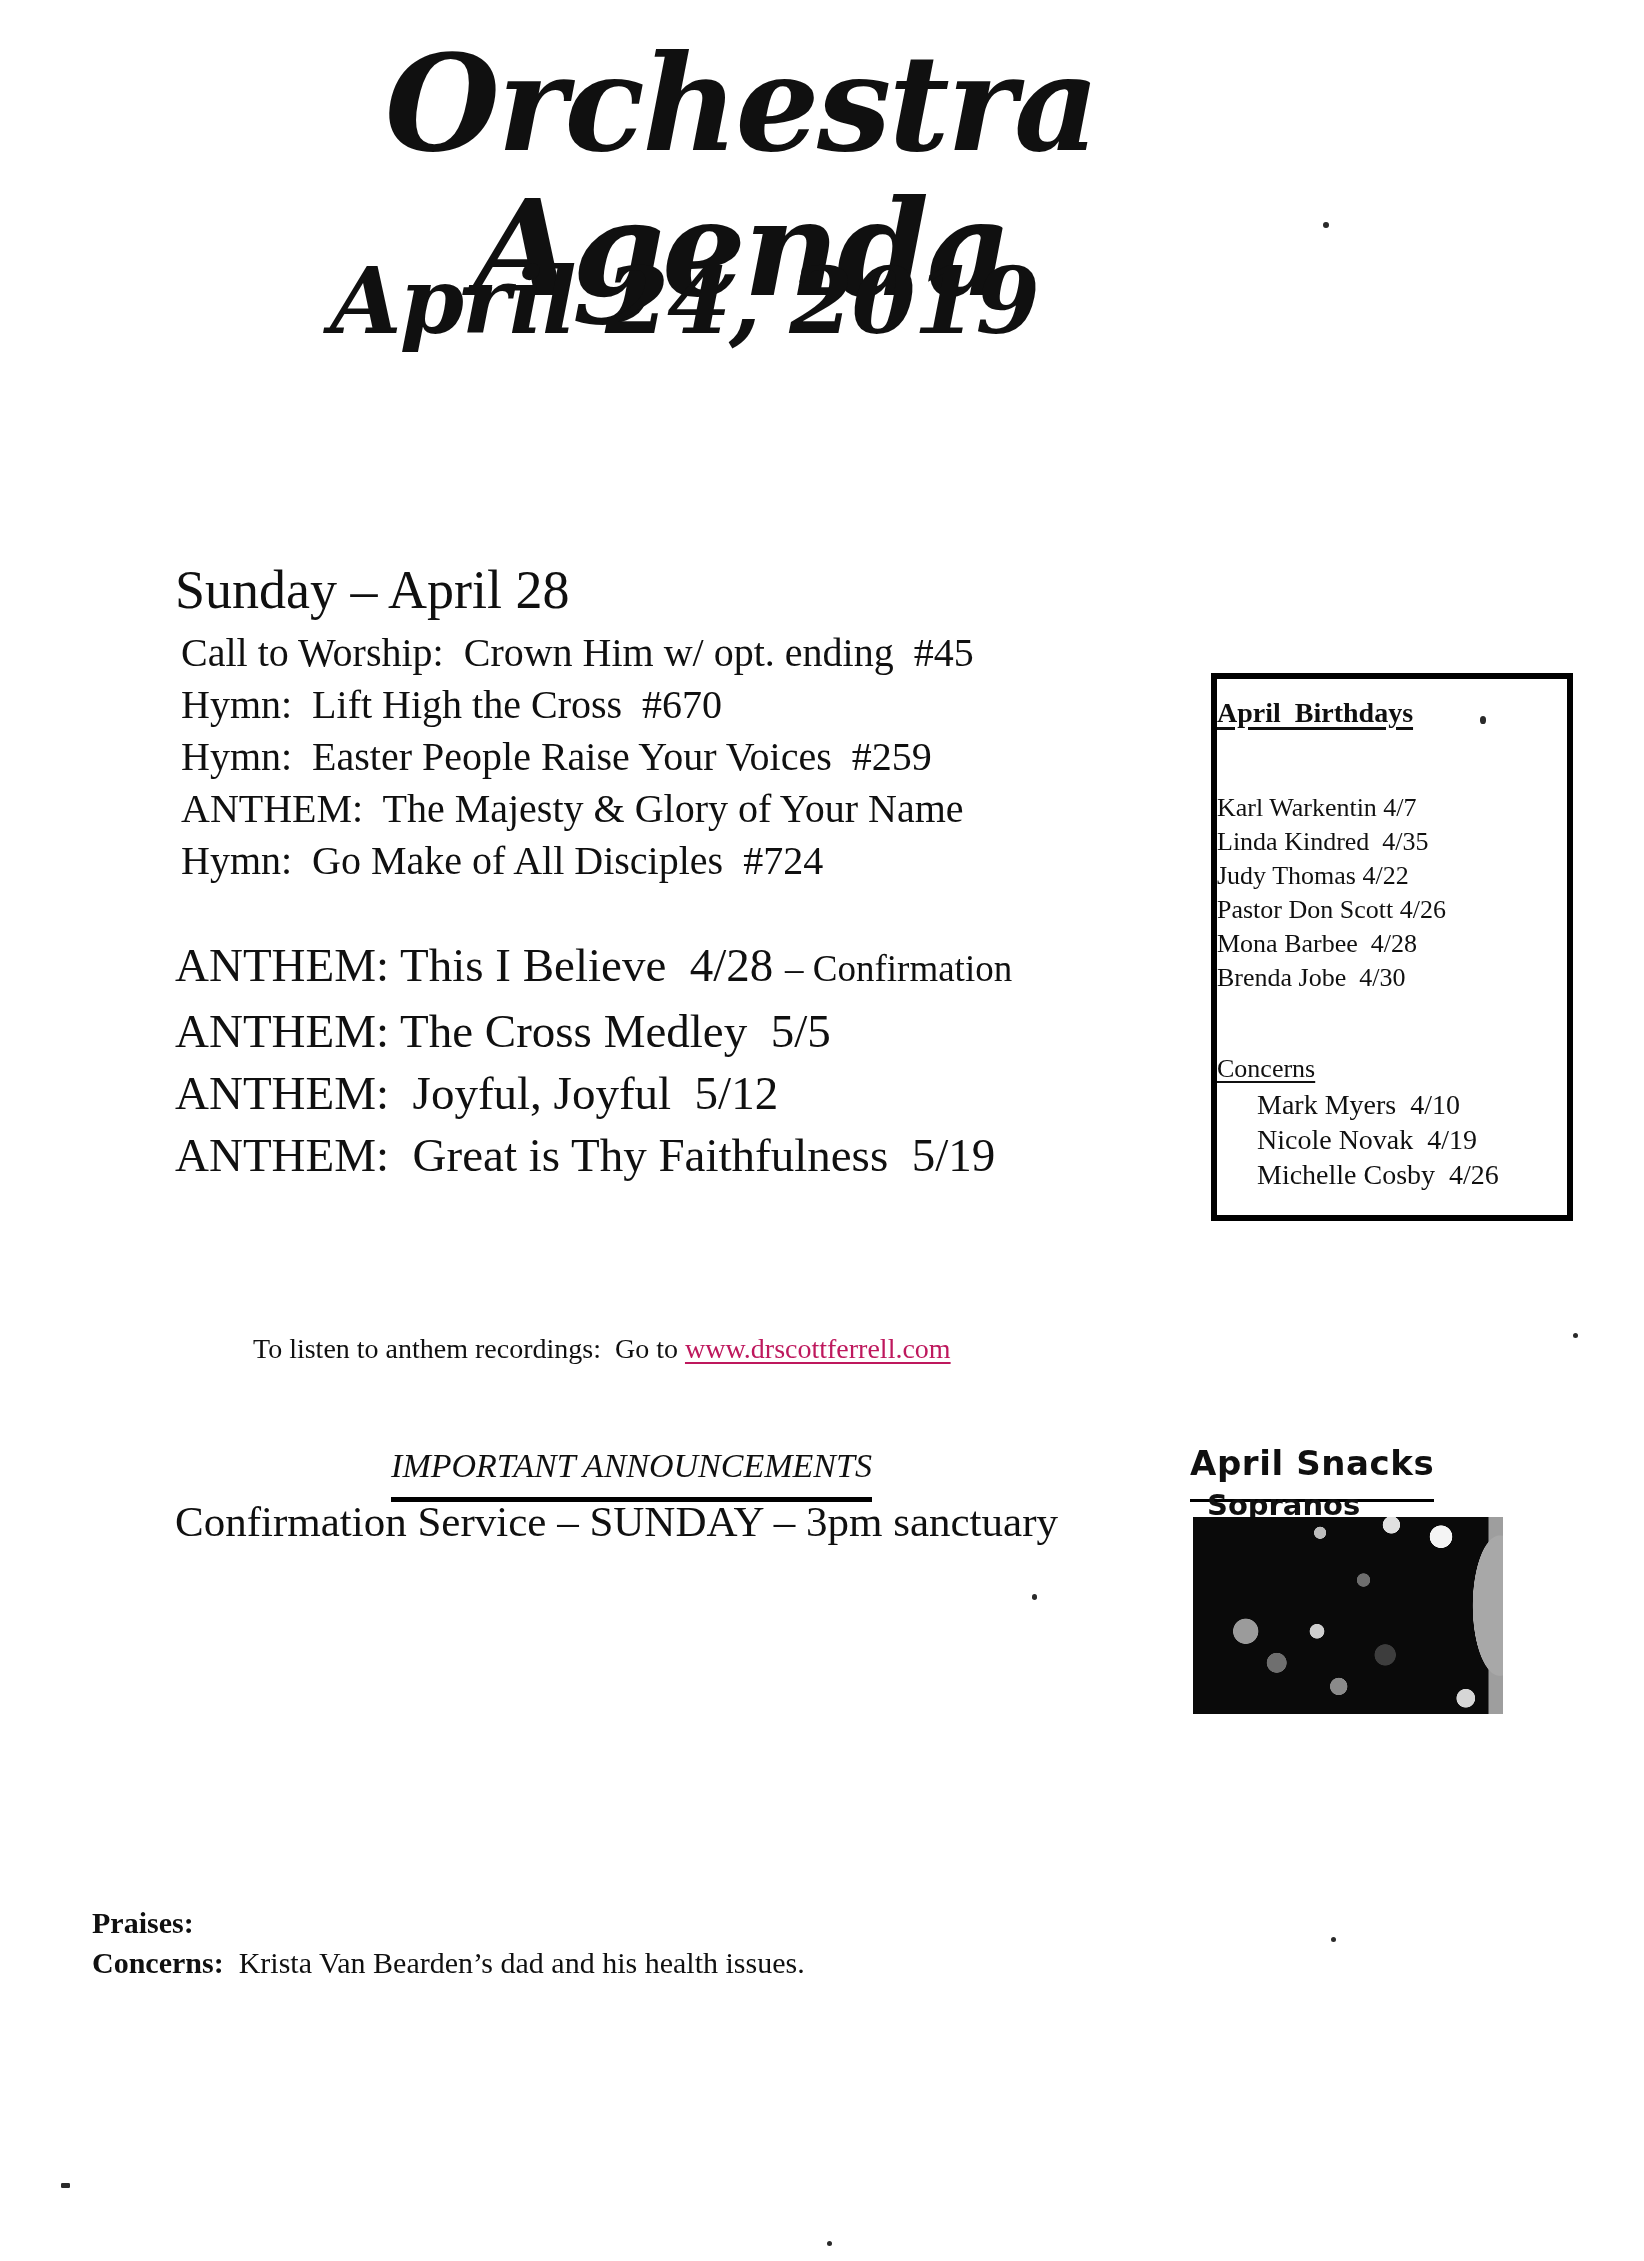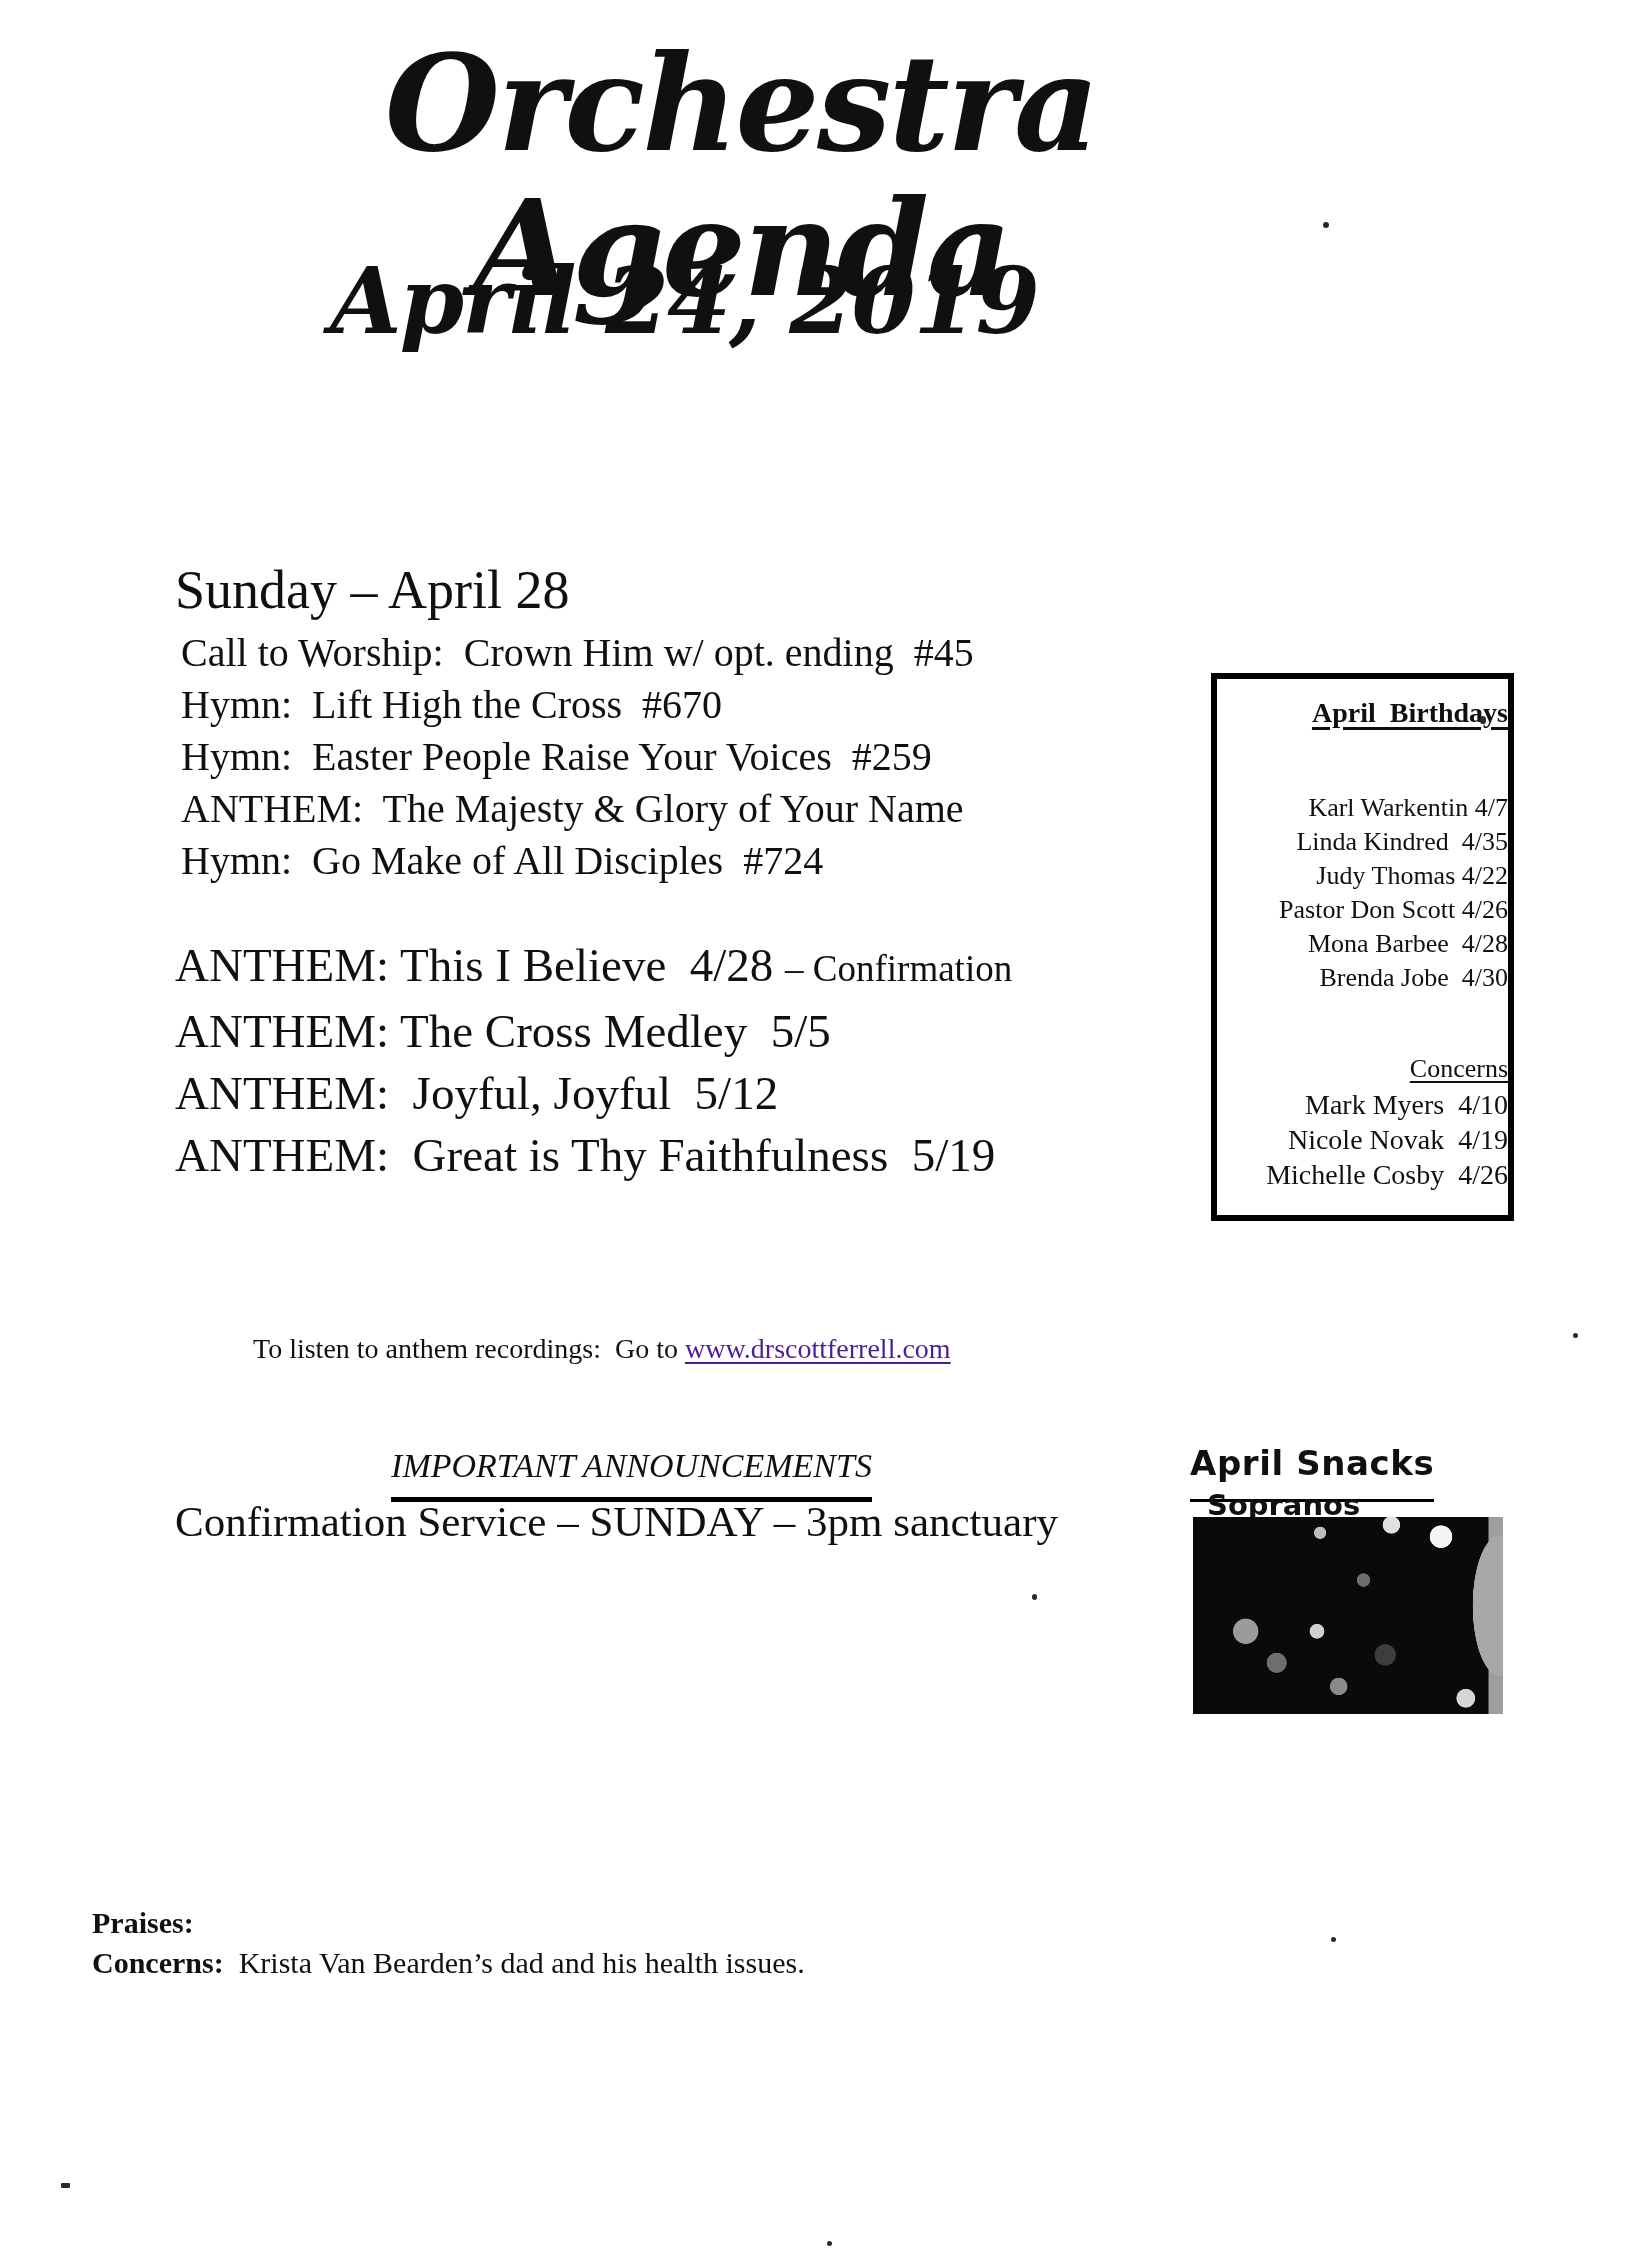--- a/index.html
+++ b/index.html
@@ -49,44 +49,44 @@
     font-size: 40px; line-height: 52px;
   }
 
   .upcoming-list {
     position: absolute; left: 175px; top: 934px; width: 1057px;
     font-size: 47px; line-height: 62px;
   }
   .upcoming-suffix { font-size: 37px; }
 
   .bday-box {
-    position: absolute; left: 1211px; top: 673px; width: 303px; height: 548px;
+    position: absolute; left: 1211px; top: 673px; width: 362px; height: 548px;
     border: 6.4px solid #000;
     background: #fff;
-    text-align: right;
+    text-align: left;
   }
   .bday-heading {
     margin-top: 18px;
     font-size: 28px; font-weight: 700;
     text-decoration: underline; text-decoration-thickness: 2.6px; text-underline-offset: 5.2px;
   }
   .bday-list { margin-top: 62px; font-size: 26px; line-height: 34px; }
   .orch-heading {
     margin-top: 59px;
     font-size: 26px;
     text-decoration: underline; text-decoration-thickness: 1.9px; text-underline-offset: 3.9px;
   }
   .orch-list { margin-top: 2.6px; font-size: 28px; line-height: 35px; padding-left: 40px; }
 
   .recordings {
     position: absolute; left: 253px; top: 1333px; width: 903px;
     font-size: 28px;
   }
   .recordings .url {
-    color: #4c1d95;
+    color: #be185d;
     text-decoration: underline; text-decoration-thickness: 1.9px; text-underline-offset: 3.9px;
     cursor: pointer;
   }
 
   .announce-heading {
     position: absolute; left: 277px; top: 1404px; width: 709px;
     text-align: center;
   }
   .announce-heading span {
     display: inline-block;

